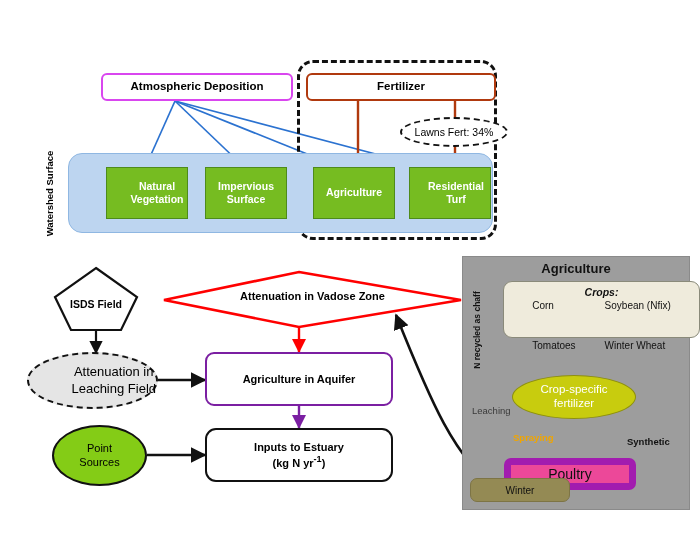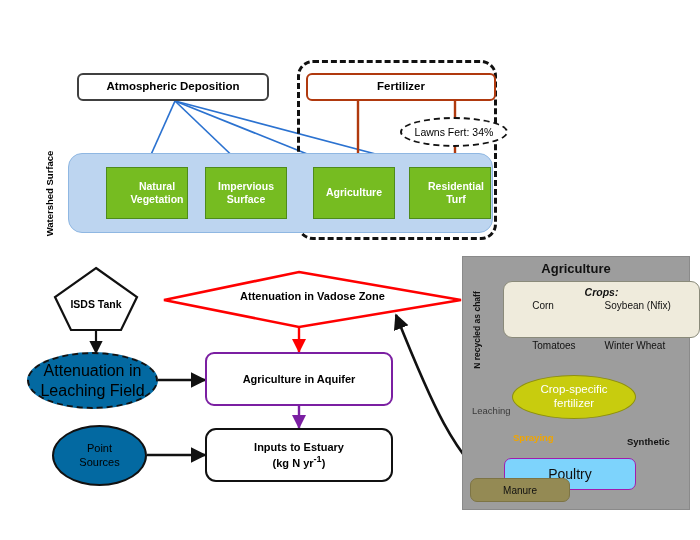--- a/index.html
+++ b/index.html
@@ -18,21 +18,21 @@
 
   
   .src-box{
     background:#ffffff;
     border-radius:6px;
     font-weight:bold;
     font-size:11.5px;
     color:#000;
     line-height:1.15;
   }
-  #atmospheric-deposition{ border:2px solid #404040; }
+  #atmospheric-deposition{ border:2px solid #d946ef;margin-left:24px; }
   #fertilizer{ border:2px solid #B0390E; }
 
   .dashed-region{
     border:3.5px dashed #111111;
     border-radius:16px;
     background:transparent;
   }
 
   #watershed-surface-panel{
     background:#BDD5F0;
@@ -63,27 +63,27 @@
   }
 
   
   #isds-tank{
     font-size:10.5px;font-weight:bold;color:#000;
   }
   #isds-tank-label{position:absolute;left:0;right:0;top:30px;text-align:center;}
   #leaching-field-ellipse{
     border:2.5px dashed #111;
     border-radius:50%;
-    background:#0369a1;
-    font-size:16px;color:#000;line-height:1.25;
+    background:#e5e5e5;
+    font-size:13px;color:#000;line-height:1.25;justify-content:flex-end;
   }
   #point-sources-circle{
     border:2px solid #111;
     border-radius:50%;
-    background:#0369a1;
+    background:#84cc16;
     font-size:11px;color:#000;line-height:1.25;
   }
   #vadose-zone-label{
     position:absolute;left:0;right:0;top:18px;text-align:center;
     font-size:11px;font-weight:bold;color:#000;
   }
   #attenuation-aquifer{
     border:2.5px solid #7B1FA2;
     border-radius:9px;background:#fff;
     font-size:11px;font-weight:bold;color:#000;
@@ -119,21 +119,21 @@
     font-size:10px;color:#111;
     justify-content:center;margin-top:2px;gap:29px;
   }
   #crop-fert-ellipse{
     background:#C8CC0E;
     border:1px solid #8d8f10;
     border-radius:50%;
     color:#ffffff;font-size:11.5px;line-height:1.2;
   }
   #poultry-box{
-    background:#7dd3fc;border:1px solid #a21caf;border-radius:7px;
+    background:#ec4899;border:7px solid #a21caf;border-radius:7px;
     font-size:14px;color:#111;
   }
   #manure-box{
     background:#948A54;border:1px solid #7d7445;border-radius:7px;
     font-size:10px;color:#111;
   }
   #leaching-label{font-size:9.5px;color:#3a3a3a;}
   #spraying-label{font-size:9.5px;color:#F0A500;font-weight:bold;}
   #synthetic-label{font-size:9.5px;color:#111;font-weight:bold;}
 
@@ -240,21 +240,21 @@
   </div>
 
   <div class="abs land-box ctr" style="left:409px;top:167px;width:82px;height:52px;padding-left:12px;">
     <div>
       <div>Residential</div>
       <div>Turf</div>
     </div>
   </div>
 
   <div class="abs" id="isds-tank" style="left:55px;top:268px;width:82px;height:62px;">
-    <div id="isds-tank-label">ISDS Tank</div>
+    <div id="isds-tank-label">ISDS Field</div>
   </div>
 
   <div class="abs ctr" id="leaching-field-ellipse" style="left:27px;top:352px;width:131px;height:57px;">
     <div>
       <div>Attenuation in</div>
       <div>Leaching Field</div>
     </div>
   </div>
 
   <div class="abs ctr" id="point-sources-circle" style="left:52px;top:425px;width:95px;height:61px;">
@@ -303,15 +303,15 @@
   </div>
 
   <div class="abs" id="leaching-label" style="left:472px;top:405px;">Leaching</div>
 
   <div class="abs" id="spraying-label" style="left:513px;top:432px;">Spraying</div>
 
   <div class="abs" id="synthetic-label" style="left:627px;top:436px;">Synthetic</div>
 
   <div class="abs ctr" id="poultry-box" style="left:504px;top:458px;width:132px;height:32px;">Poultry</div>
 
-  <div class="abs ctr" id="manure-box" style="left:470px;top:478px;width:100px;height:24px;">Manure</div>
+  <div class="abs ctr" id="manure-box" style="left:470px;top:478px;width:100px;height:24px;">Winter</div>
 
 </div>
 
 </body></html>

